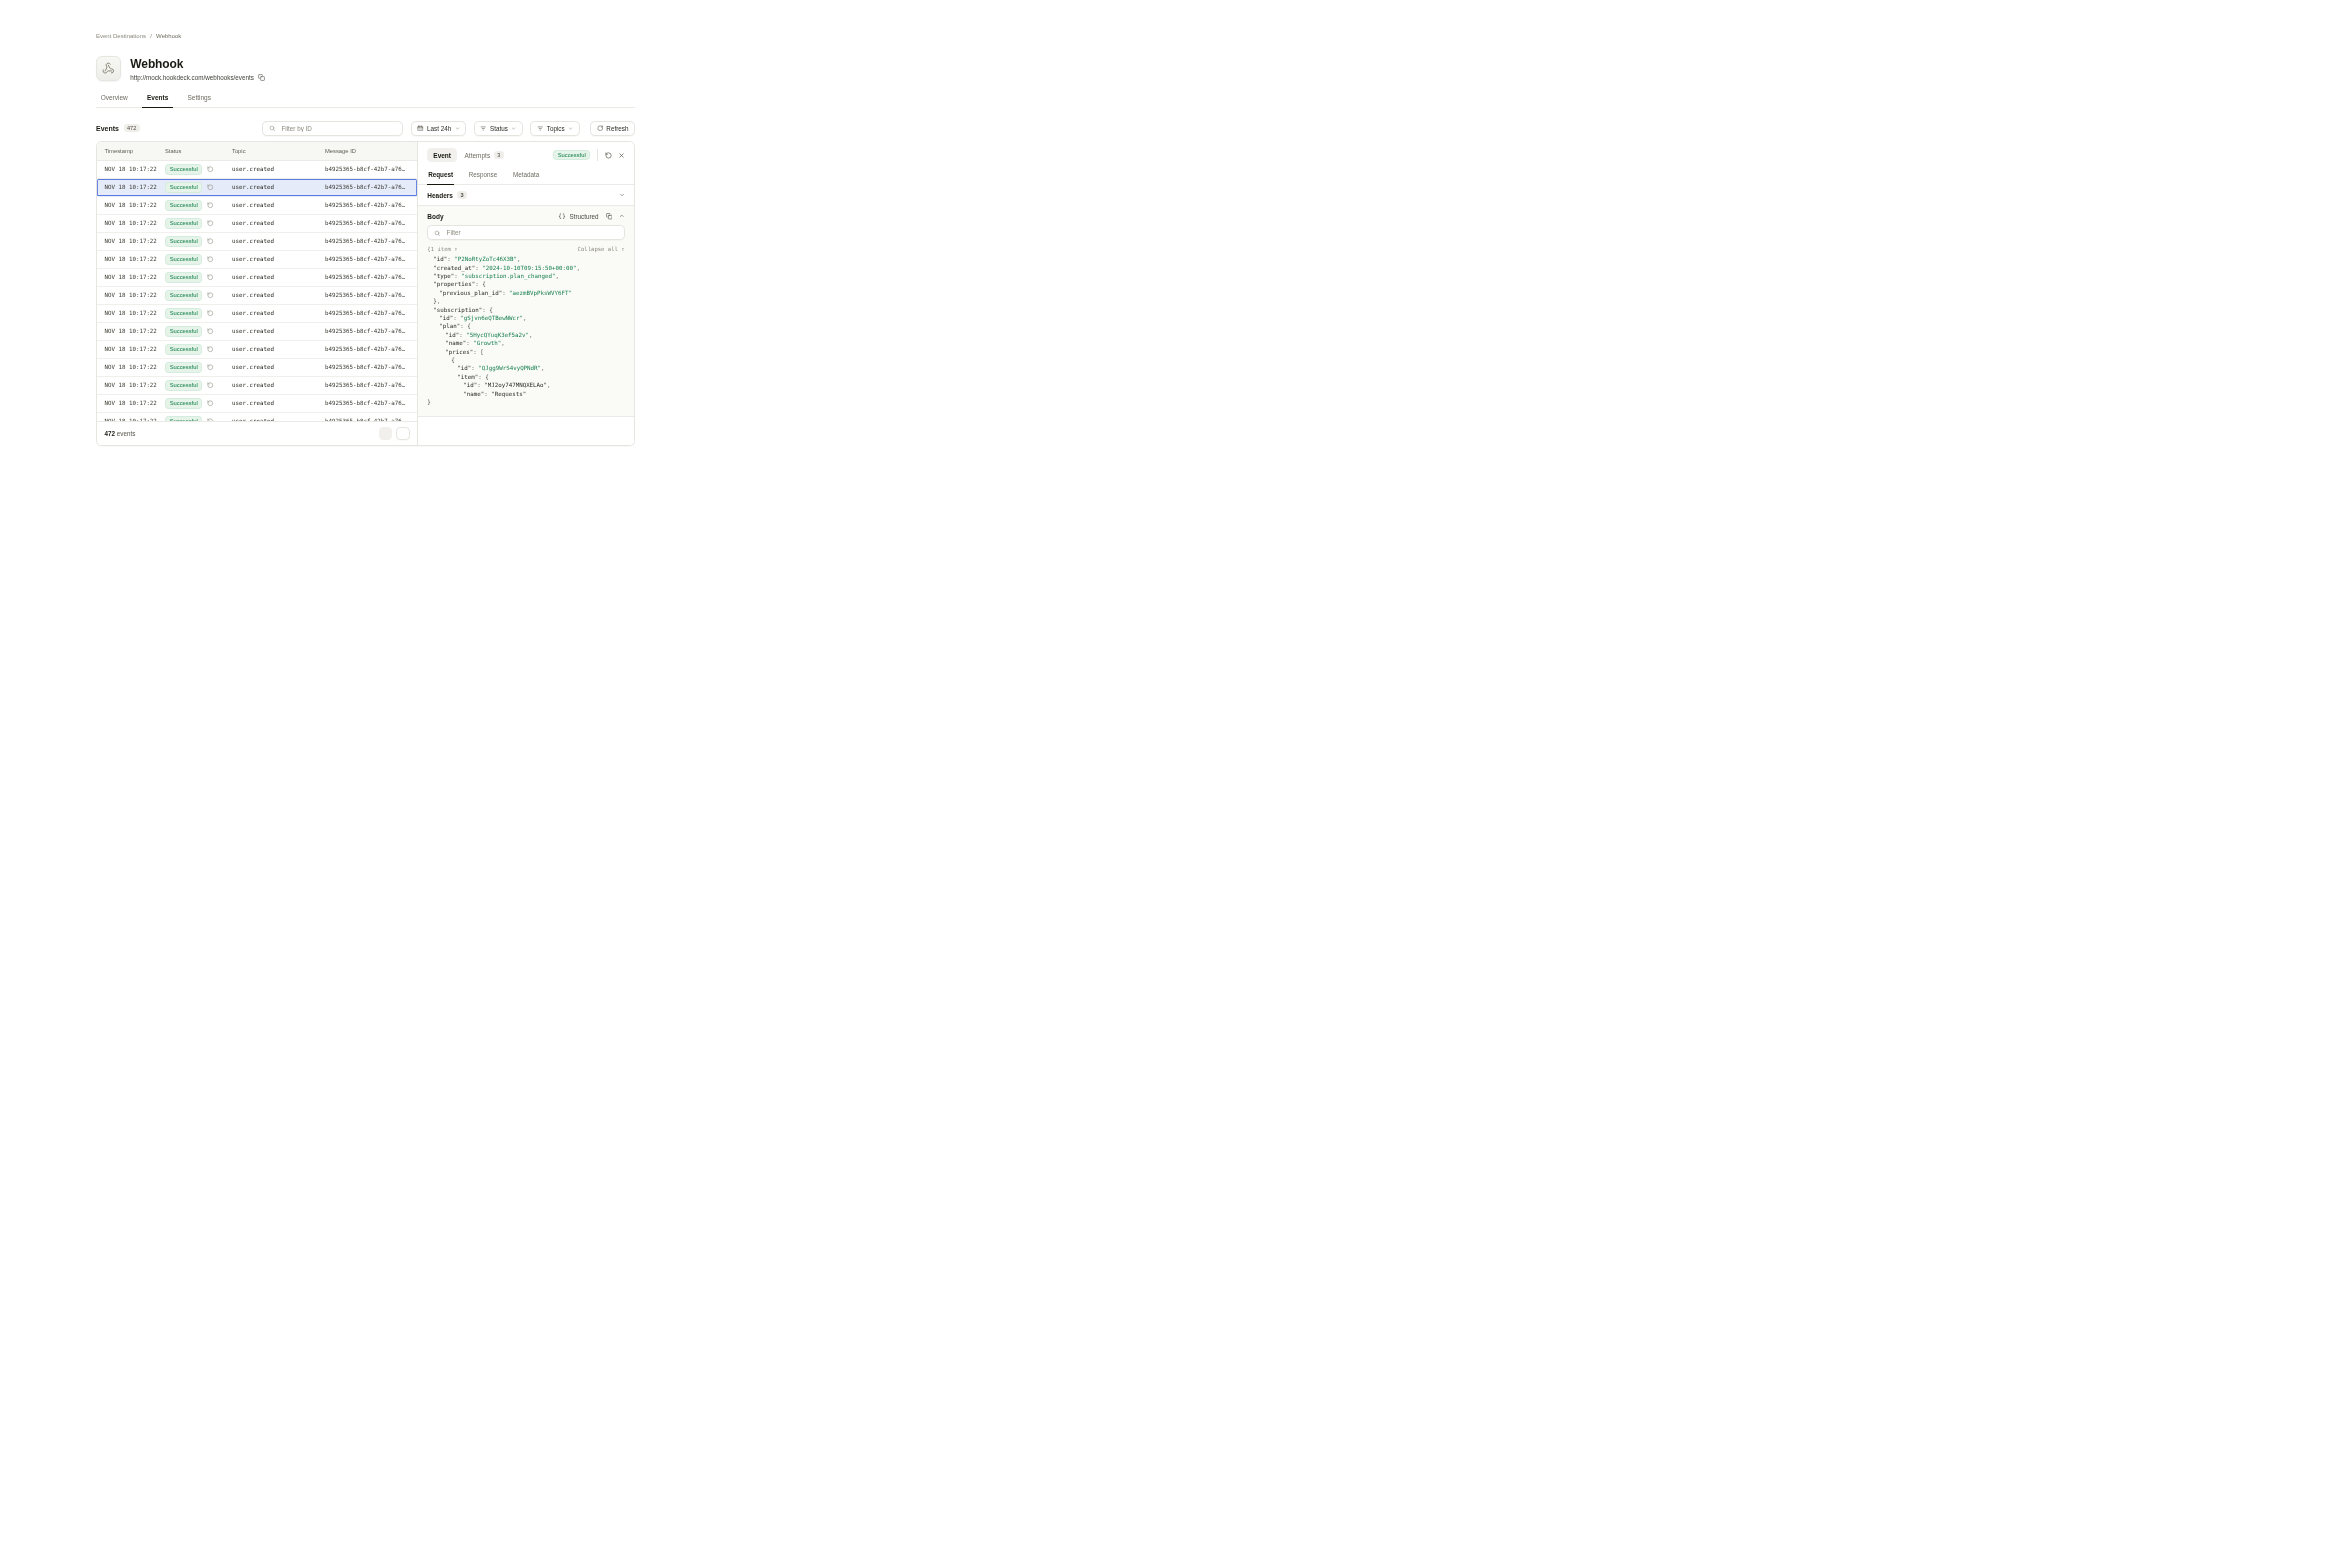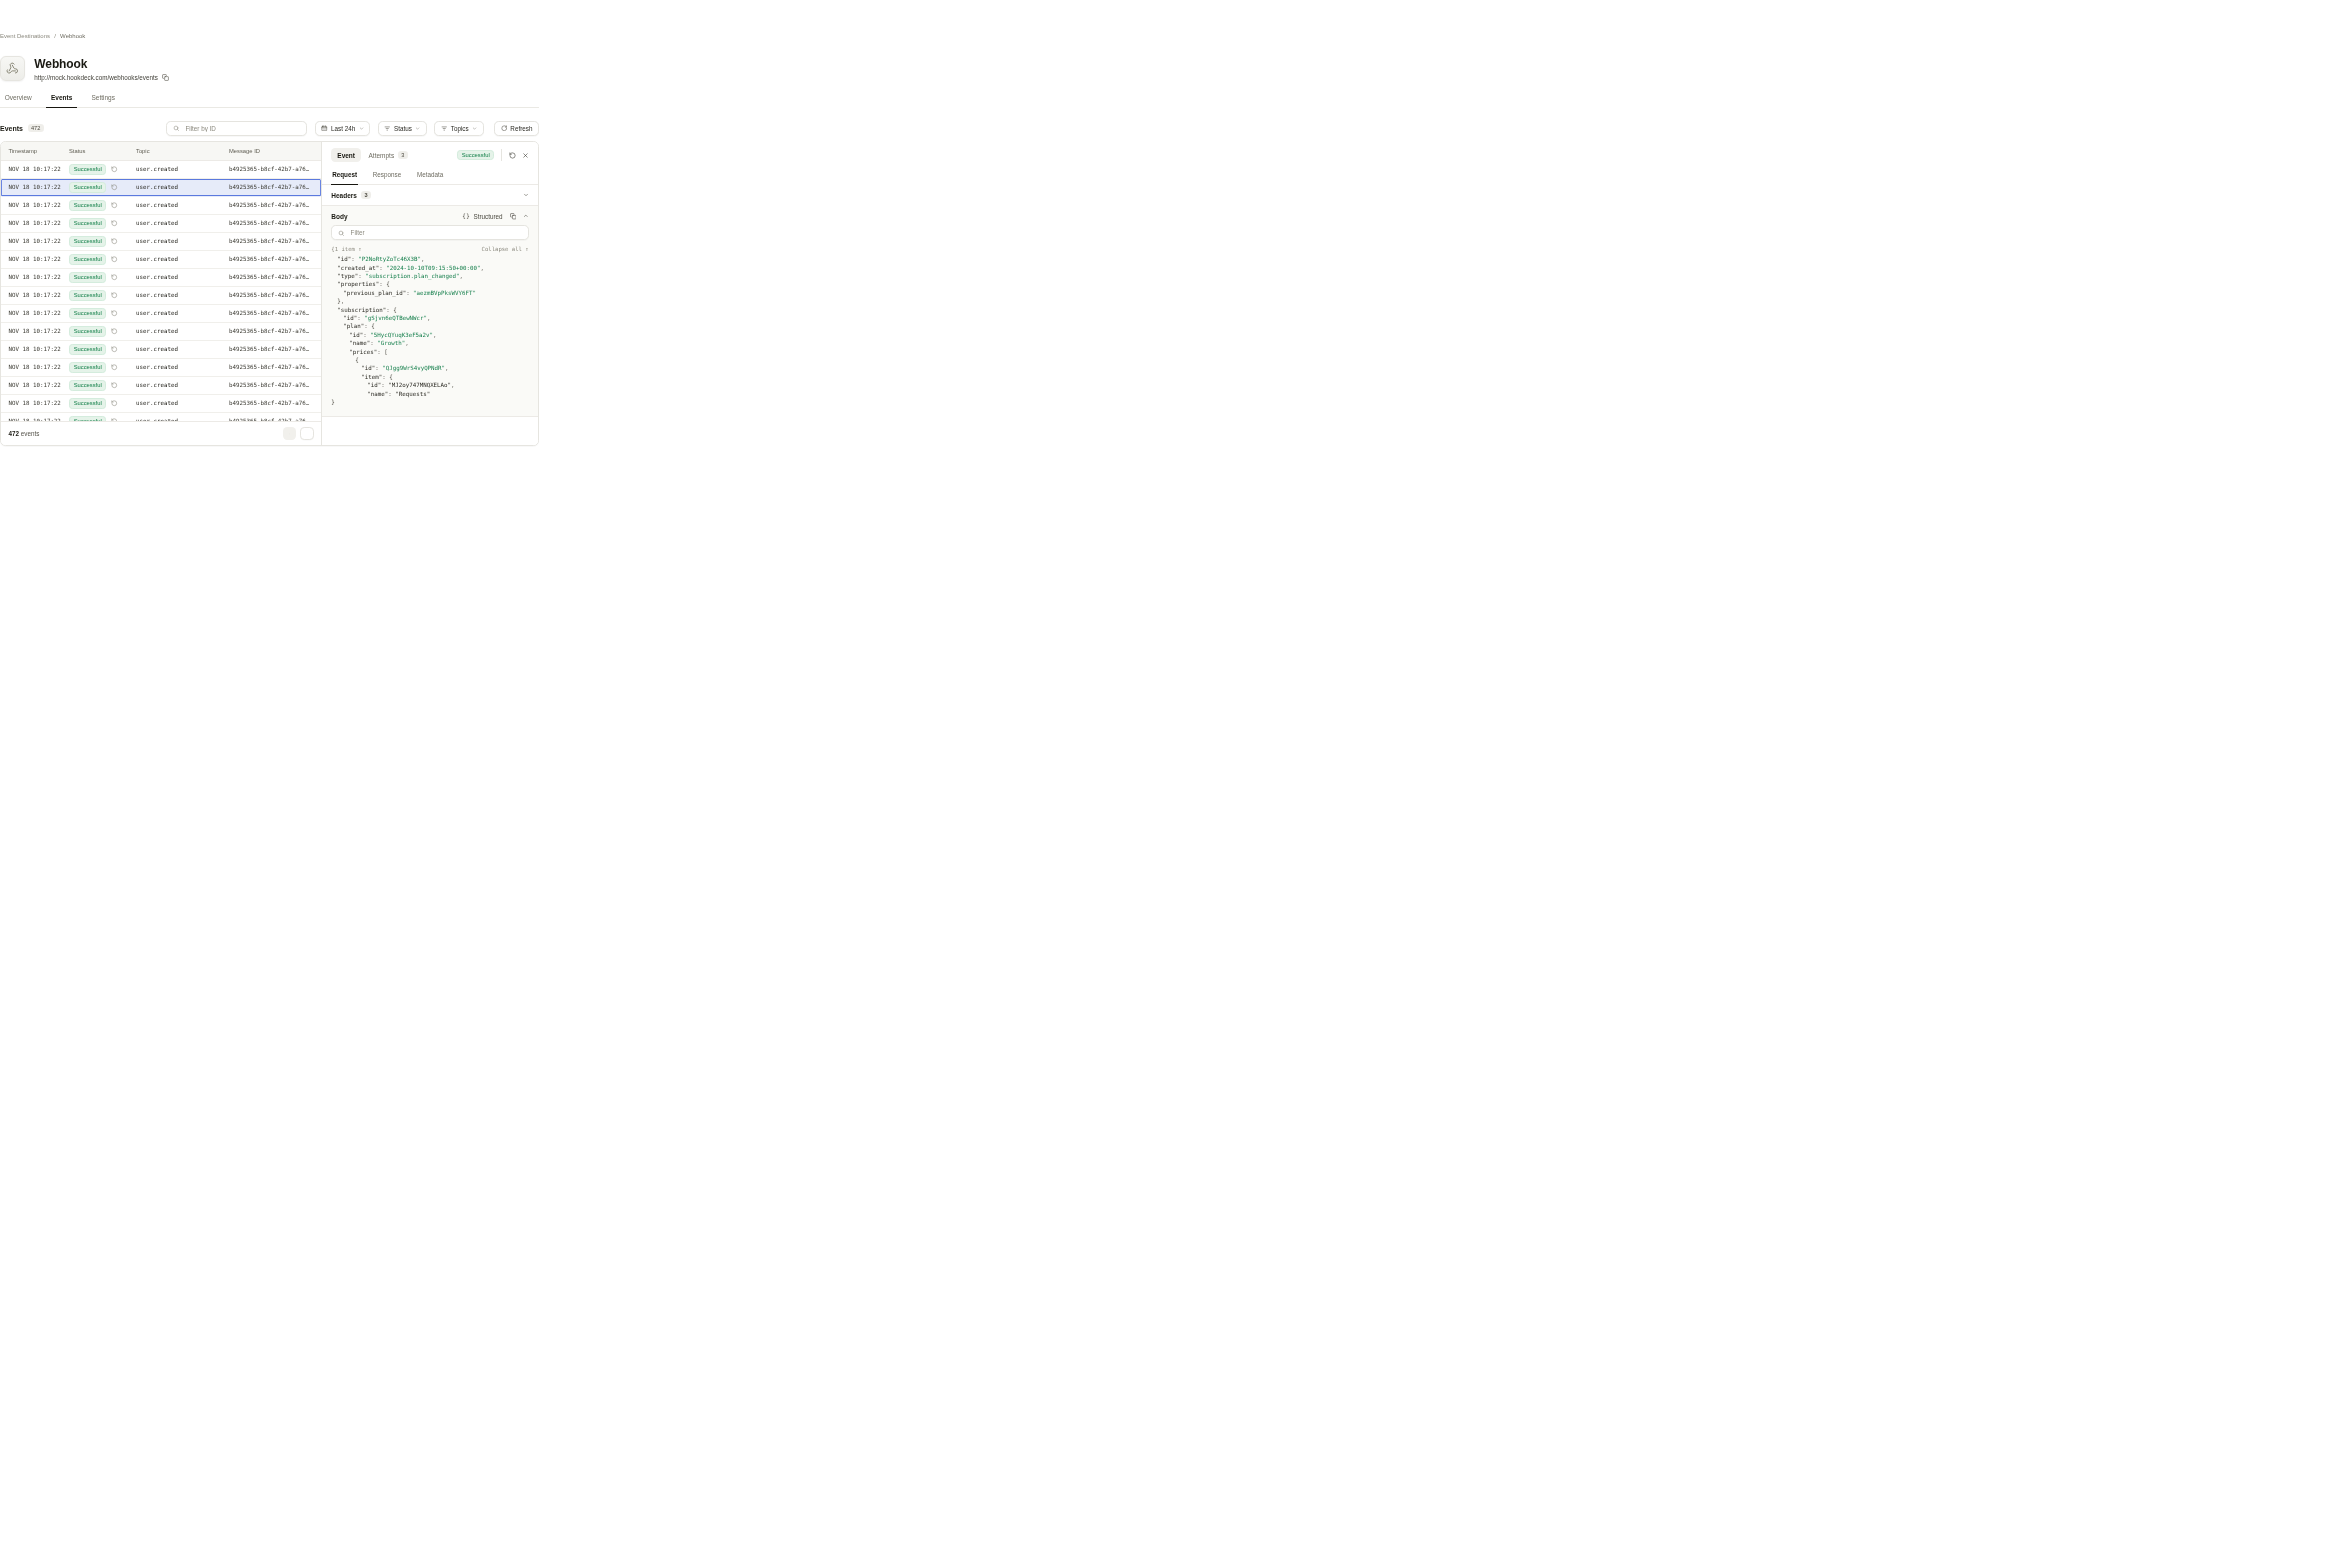--- a/index.html
+++ b/index.html
@@ -1,18 +1,18 @@
 <!DOCTYPE html>
 <html style="font-size:7.5px"><head>
 <meta charset="utf-8">
 <style>
   * { box-sizing: border-box; }
   body { margin:0; background:#ffffff; font-family:"Liberation Sans",sans-serif; color:#17160f; }
   .page { width:731px; height:473px; position:relative; overflow:hidden; background:#fff; }
-  .content { width:539px; padding-top:33px; }
+  .content { width:539px; margin-left:96px; padding-top:33px; }
 
   
   .breadcrumb { font-size:6px; color:#8b897e; display:flex; gap:4.2px; align-items:center; }
   .breadcrumb .current { color:#6e6c61; }
 
   
   .title-block { display:flex; gap:9.3px; margin-top:17px; align-items:flex-start; }
   .app-icon { width:25px; height:25px; border-radius:6px; flex-shrink:0;
     background:linear-gradient(180deg,#f7f7f4,#ededе9); background:linear-gradient(180deg,#f7f7f4,#edede9);
     border:0.5px solid #e6e5e0; box-shadow:0 0.9px 1.4px rgba(0,0,0,.05);

